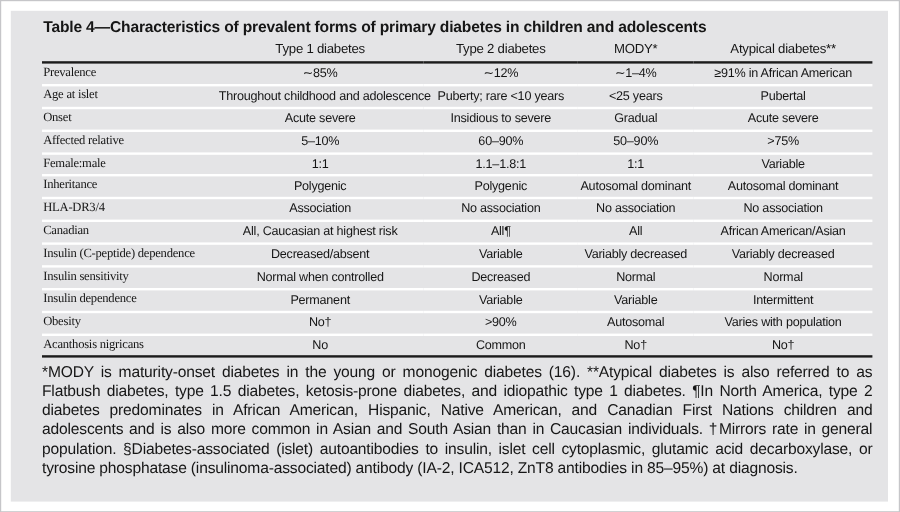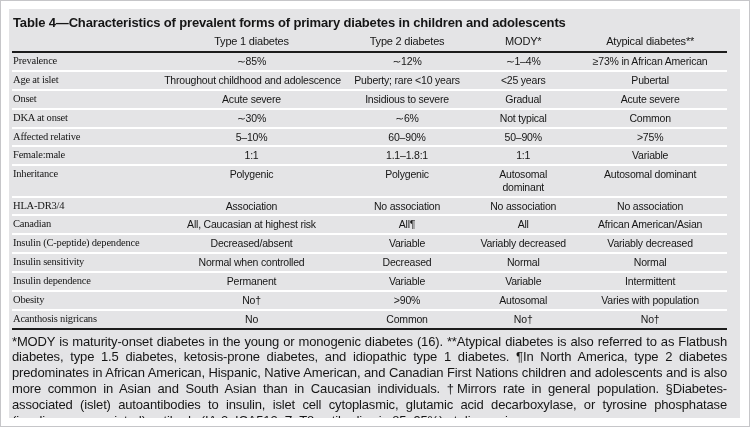--- a/index.html
+++ b/index.html
@@ -10,21 +10,21 @@
     box-sizing: border-box;
     font-family: "Liberation Sans", sans-serif;
     color: #161616;
     position: relative;
     overflow: hidden;
   }
   .panel {
     position: absolute;
     left: 8px; top: 8px; right: 9px; bottom: 8px;
     background: var(--panel-bg, #e4e4e6);
-    padding: 4px 13px 8px 3px;
+    padding: 4px 13px 8px 26px;
     box-sizing: border-box;
     overflow: hidden;
   }
   .title {
     font-weight: bold;
     font-size: 13px;
     letter-spacing: -0.15px;
     padding: 2px 0 4px 1px;
     white-space: nowrap;
   }
@@ -105,44 +105,37 @@
         <th>MODY*</th>
         <th>Atypical diabetes**</th>
       </tr>
     </thead>
     <tbody>
         <tr>
           <td class="label">Prevalence</td>
           <td><span>∼85%</span></td>
           <td><span>∼12%</span></td>
           <td><span>∼1–4%</span></td>
-          <td><span>≥73% in African American</span></td>
+          <td><span>≥91% in African American</span></td>
         </tr>
         <tr>
           <td class="label">Age at islet</td>
           <td><span>Throughout childhood and adolescence</span></td>
           <td><span>Puberty; rare &lt;10 years</span></td>
           <td><span>&lt;25 years</span></td>
           <td><span>Pubertal</span></td>
         </tr>
         <tr>
           <td class="label">Onset</td>
           <td><span>Acute severe</span></td>
           <td><span>Insidious to severe</span></td>
           <td><span>Gradual</span></td>
           <td><span>Acute severe</span></td>
         </tr>
         <tr>
-          <td class="label">DKA at onset</td>
-          <td><span>∼30%</span></td>
-          <td><span>∼6%</span></td>
-          <td><span>Not typical</span></td>
-          <td><span>Common</span></td>
-        </tr>
-        <tr>
           <td class="label">Affected relative</td>
           <td><span>5–10%</span></td>
           <td><span>60–90%</span></td>
           <td><span>50–90%</span></td>
           <td><span>&gt;75%</span></td>
         </tr>
         <tr>
           <td class="label">Female:male</td>
           <td><span>1:1</span></td>
           <td><span>1.1–1.8:1</span></td>

